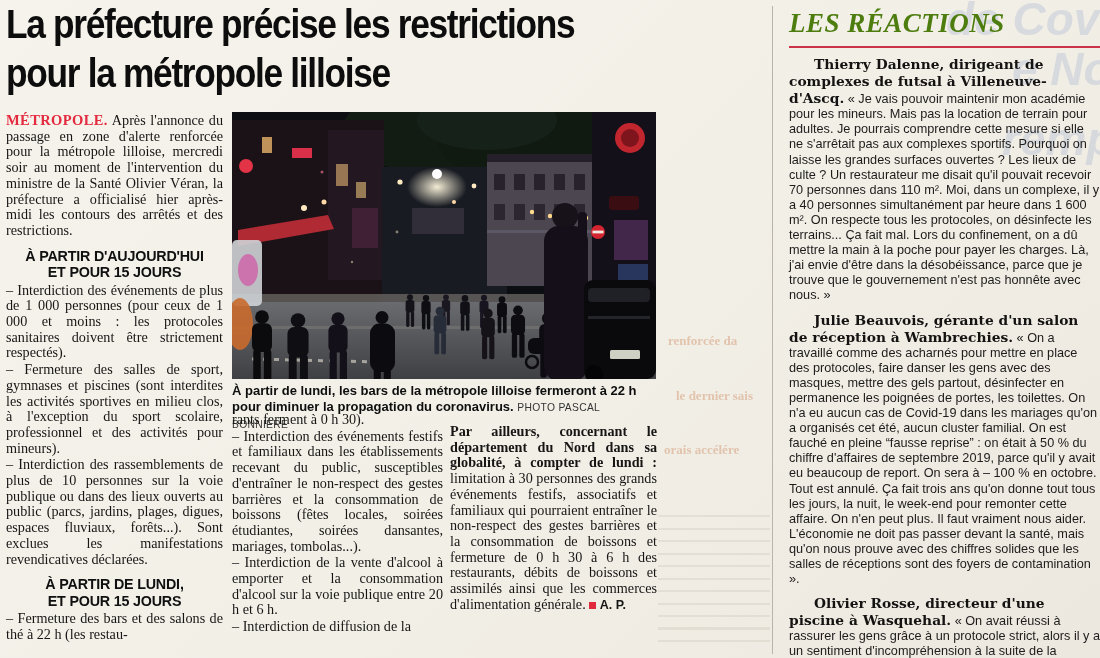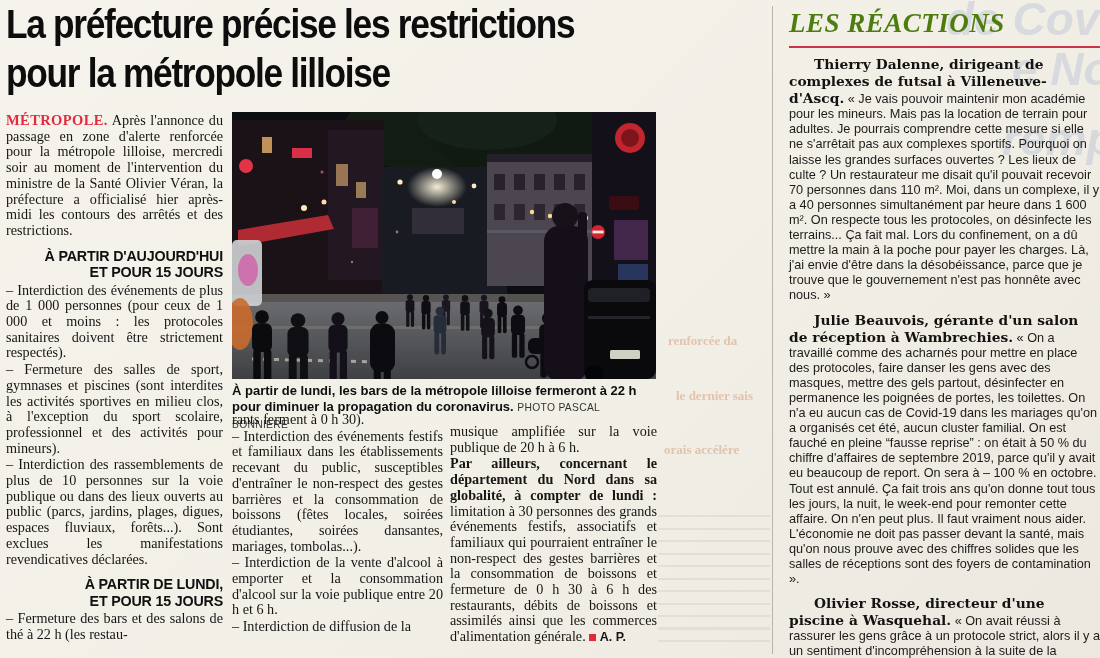--- a/index.html
+++ b/index.html
@@ -26,21 +26,21 @@
   .col p{margin:0 0 1px 0;}
   #col1{left:6px;top:113px;width:217px;}
   #col2{left:232px;top:412px;width:211px;}
   #col3{left:450px;top:424px;width:207px;}
   .lead-label{
     font-family:Liberation Serif, serif;font-weight:700;
     color:#e42a3e;font-size:14.5px;letter-spacing:.4px;
   }
   .subhead{
     font-family:"Liberation Sans", sans-serif;font-weight:700;
-    font-size:14.3px;line-height:16.5px;text-align:right;
+    font-size:14.3px;line-height:16.5px;text-align:center;
     margin:9px 0 2px 0;color:#101010;letter-spacing:-.2px;
   }
   .subhead .l2{display:block;}
   .boldrun{font-weight:700;}
   .redsq{display:inline-block;width:7px;height:7px;background:#e0293b;margin:0 4px 0 3px;}
   .sig{font-family:"Liberation Sans", sans-serif;font-weight:700;font-size:12.5px;}
   
   #photo{left:232px;top:112px;width:424px;height:267px;background:#0d0e12;}
   #photo svg{display:block;}
   
@@ -233,21 +233,20 @@
 </div>
 
 <div class="abs col" id="col2">
   <p>rants ferment à 0 h 30).</p>
   <p>– Interdiction des événements festifs et familiaux dans les établissements recevant du public, susceptibles d'entraîner le non-respect des gestes barrières et la consommation de boissons (fêtes locales, soirées étudiantes, soirées dansantes, mariages, tombolas...).</p>
   <p>– Interdiction de la vente d'alcool à emporter et la consommation d'alcool sur la voie publique entre 20 h et 6 h.</p>
   <p>– Interdiction de diffusion de la</p>
 </div>
 
 <div class="abs col" id="col3">
-  <p>musique amplifiée sur la voie publique de 20 h à 6 h.</p>
   <p><span class="boldrun">Par ailleurs, concernant le département du Nord dans sa globalité, à compter de lundi :</span> <span>limitation à 30 personnes des grands événements festifs, associatifs et familiaux qui pourraient entraîner le non-respect des gestes barrières et la consommation de boissons et fermeture de 0 h 30 à 6 h des restaurants, débits de boissons et assimilés ainsi que les commerces d'alimentation générale.</span><span class="redsq"></span><span class="sig">A. P.</span></p>
 </div>
 
 <div class="abs" id="vdivider"></div>
 
 <div class="abs" id="side-title">LES RÉACTIONS</div>
 <div class="abs" id="side-rule"></div>
 <div class="abs" id="side-body">
   <div class="reaction">
     <p><span class="who">Thierry Dalenne, dirigeant de complexes de futsal à Villeneuve-d'Ascq.</span> <span>« Je vais pouvoir maintenir mon académie pour les mineurs. Mais pas la location de terrain pour adultes. Je pourrais comprendre cette mesure si elle ne s'arrêtait pas aux complexes sportifs. Pourquoi on laisse les grandes surfaces ouvertes ? Les lieux de culte ? Un restaurateur me disait qu'il pouvait recevoir 70 personnes dans 110 m². Moi, dans un complexe, il y a 40 personnes simultanément par heure dans 1 600 m². On respecte tous les protocoles, on désinfecte les terrains... Ça fait mal. Lors du confinement, on a dû mettre la main à la poche pour payer les charges. Là, j'ai envie d'être dans la désobéissance, parce que je trouve que le gouvernement n'est pas honnête avec nous. »</span></p>

